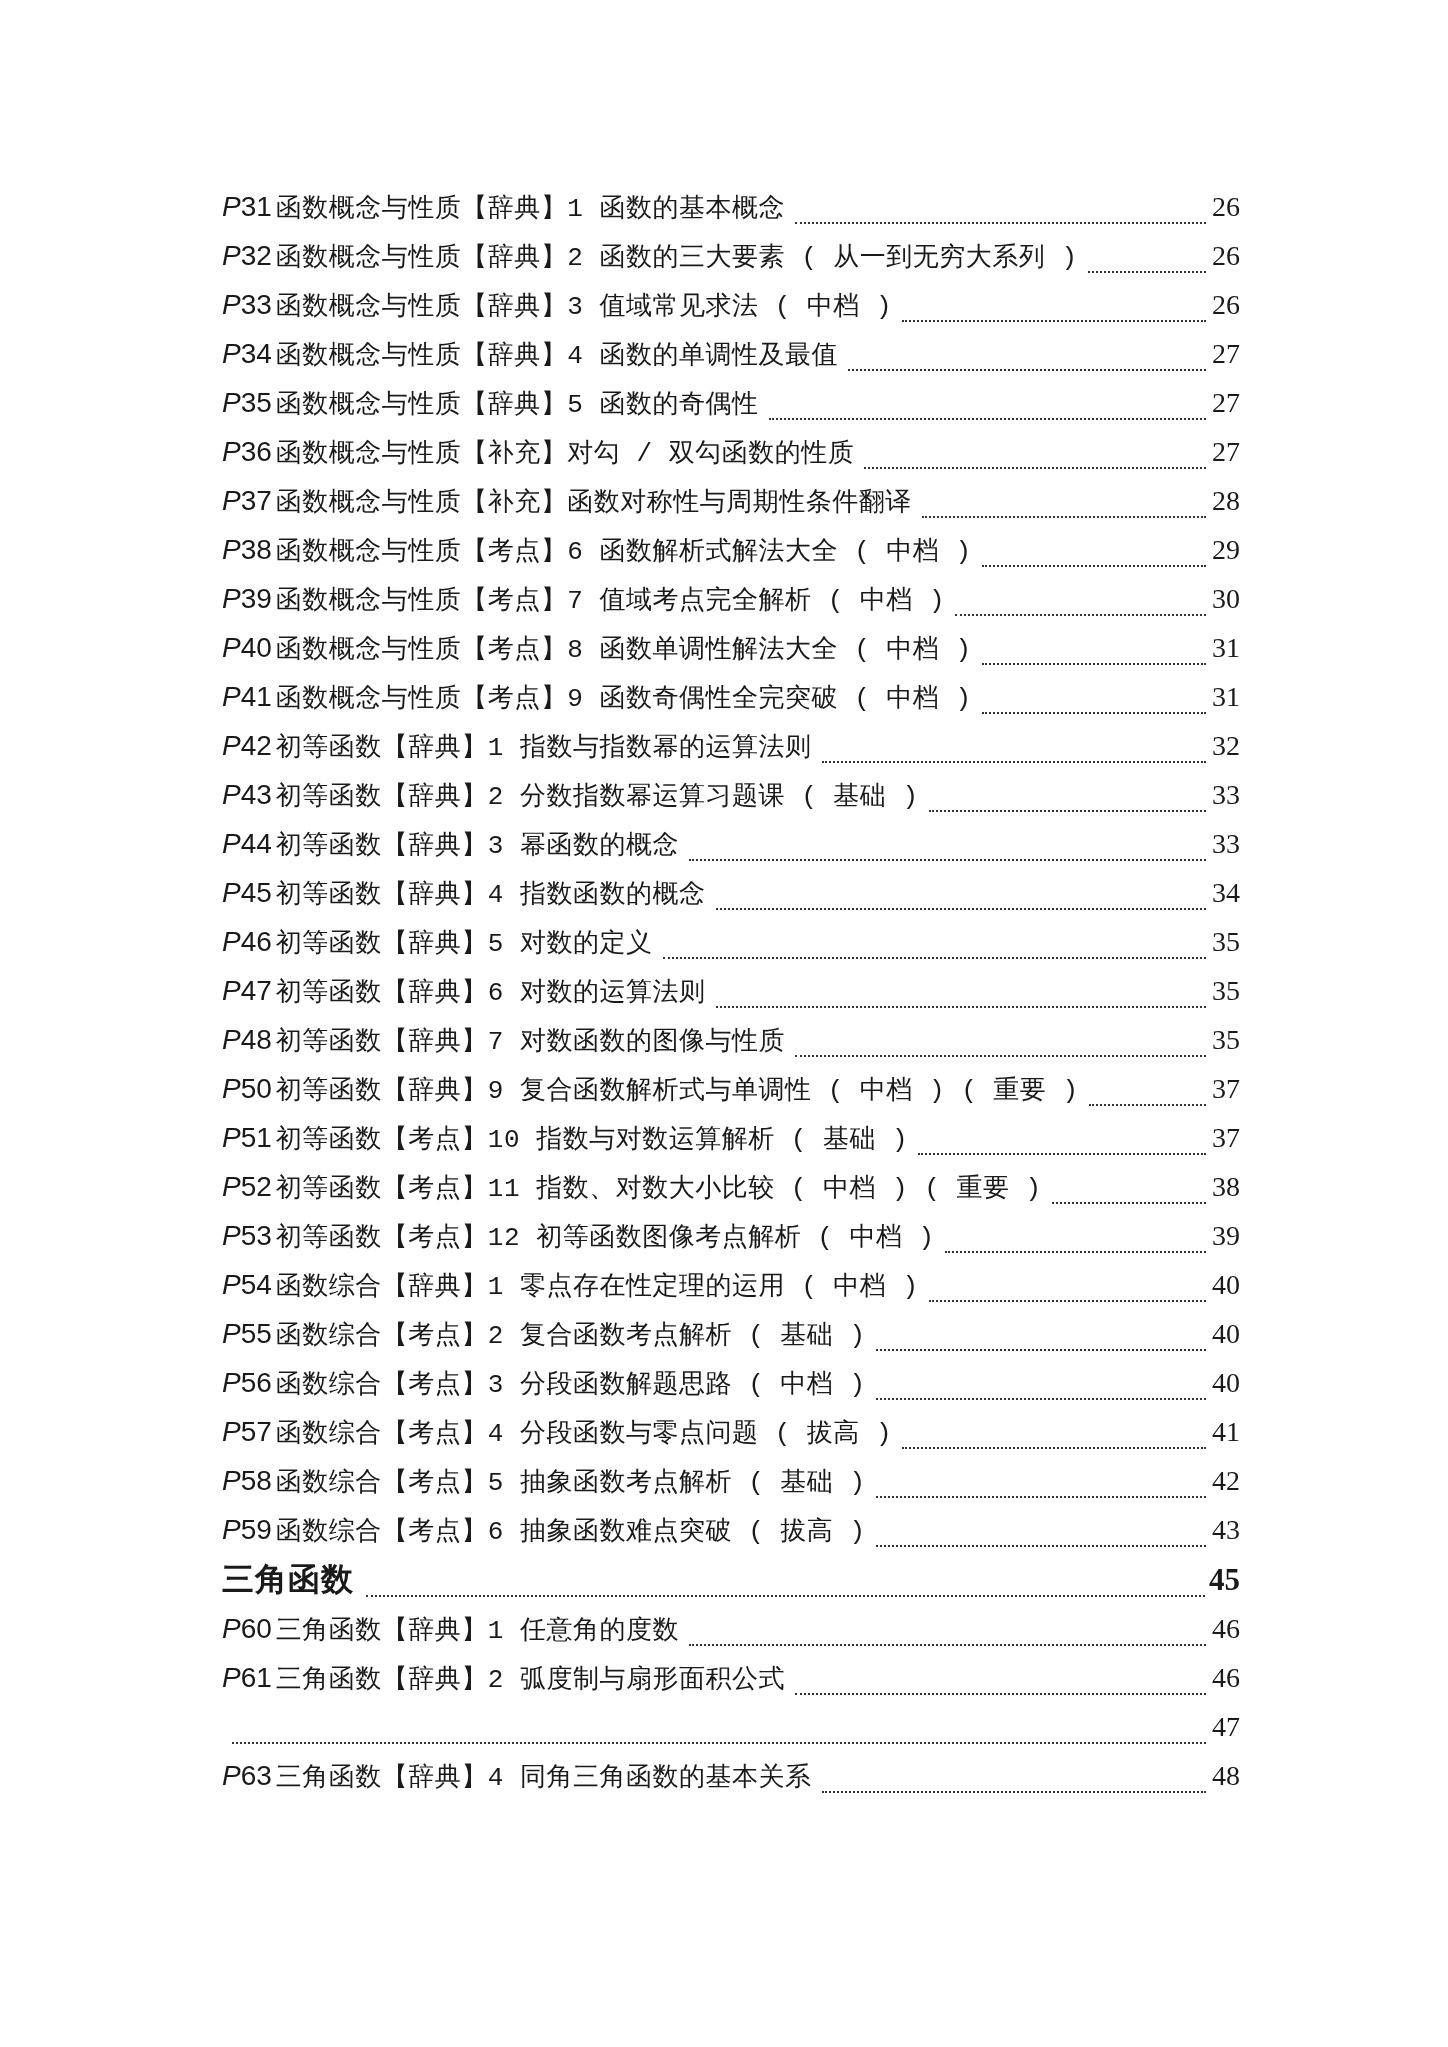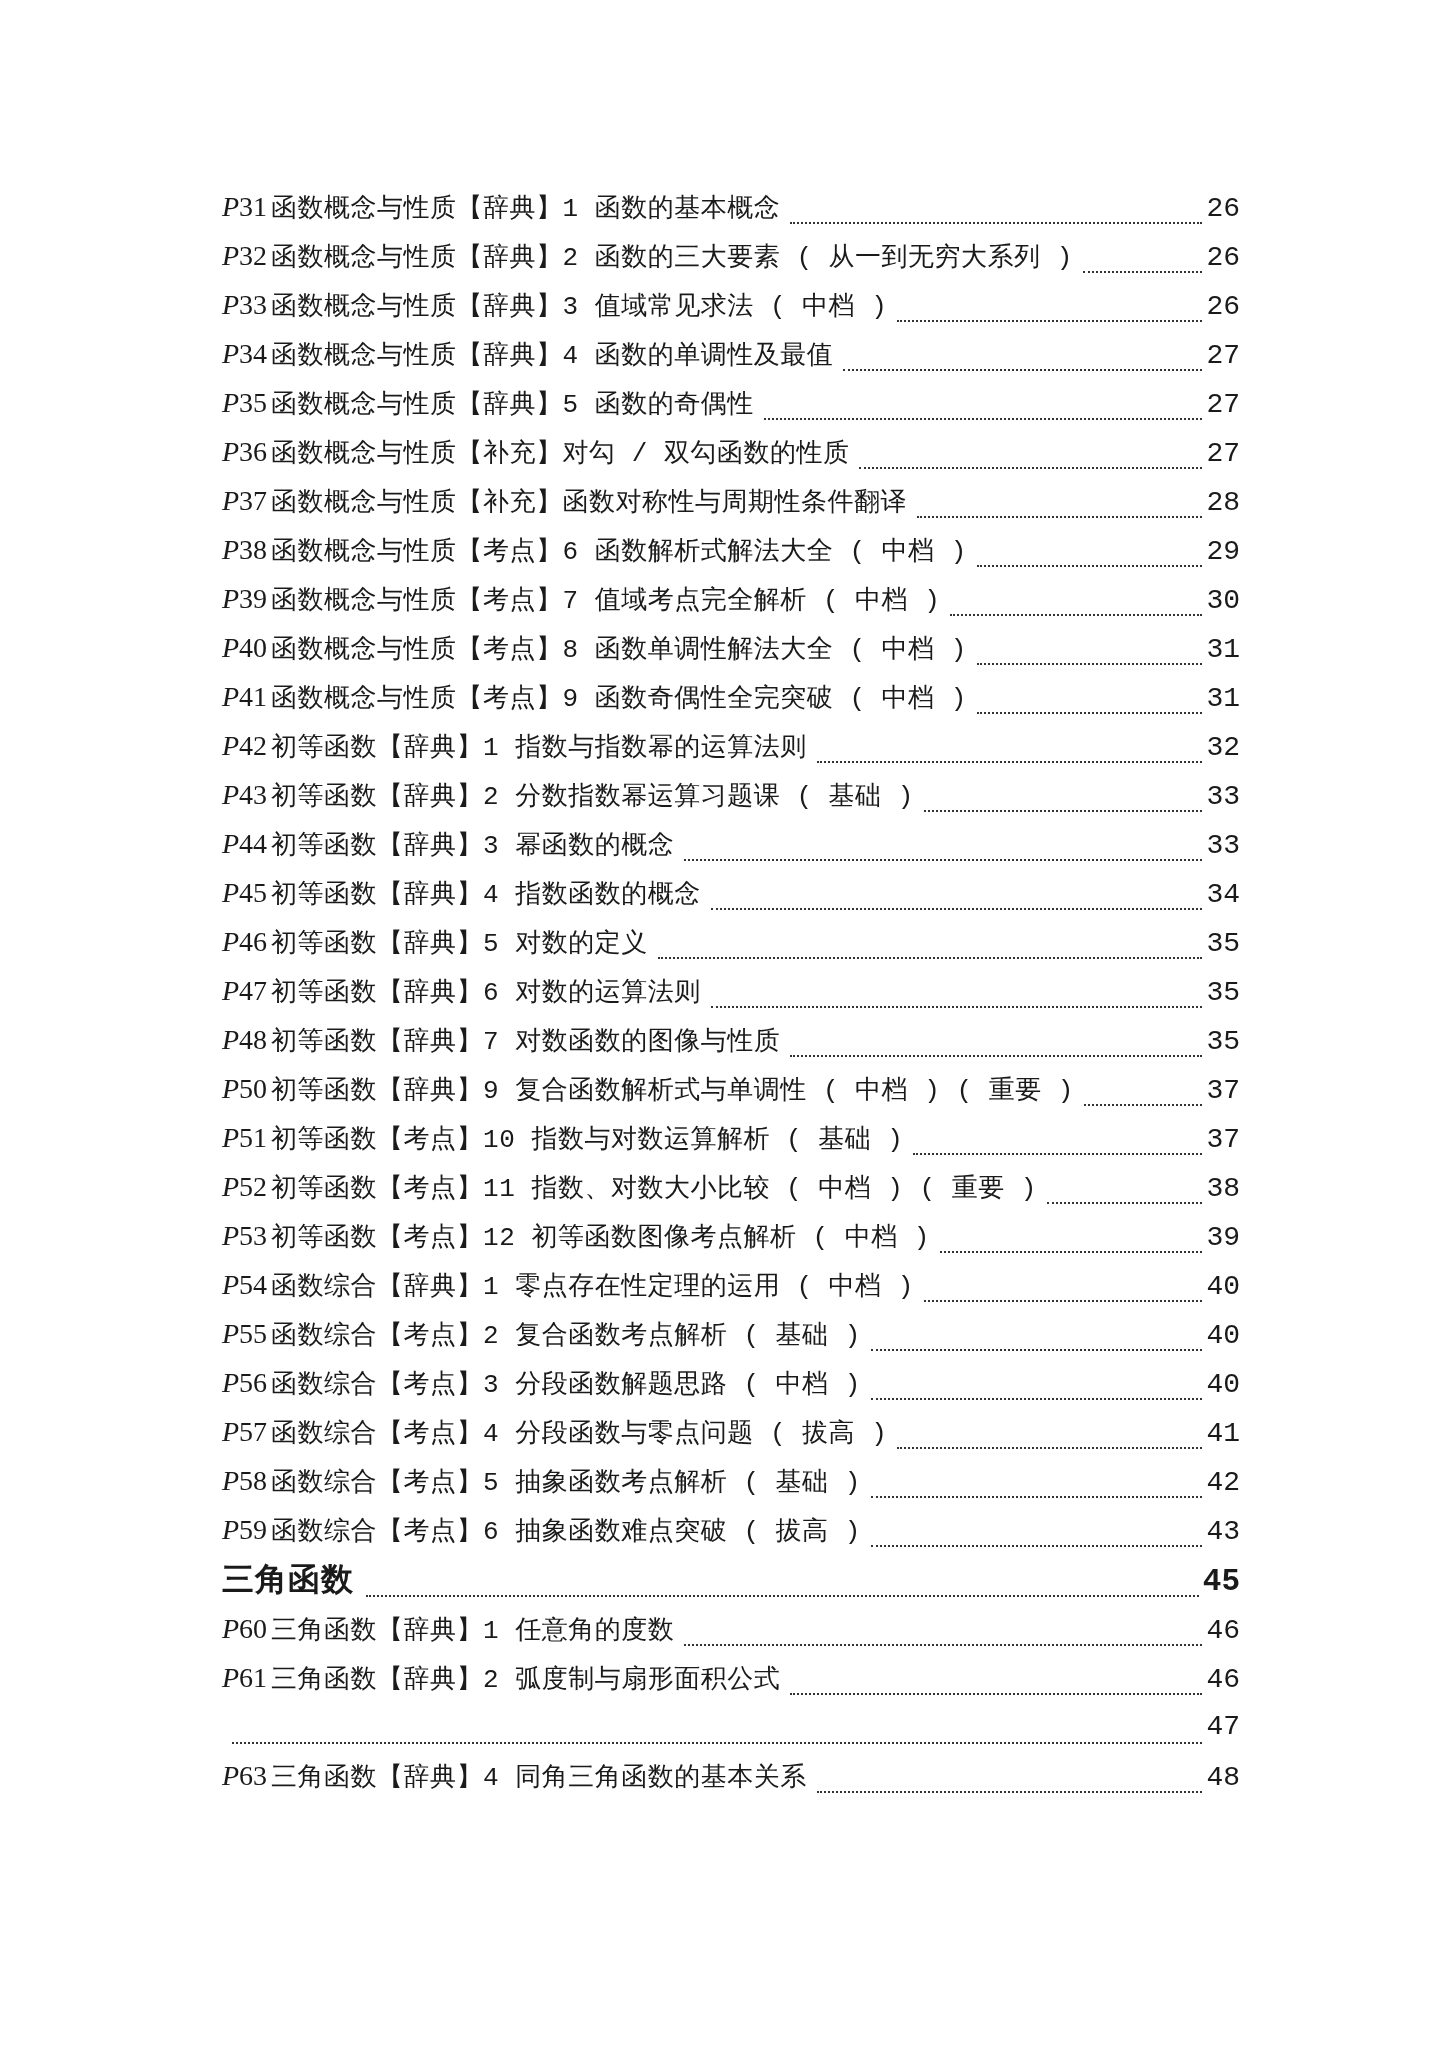--- a/index.html
+++ b/index.html
@@ -28,21 +28,21 @@
       line-height: 42px;
       font-size: 26px;
       white-space: nowrap;
     }
     .toc-row .label {
       flex: 0 0 auto;
       display: inline-flex;
       align-items: baseline;
     }
     .toc-row .pnum {
-      font-family: Liberation Serif, serif;
+      font-family: Liberation Sans, sans-serif;
       font-style: italic;
       font-size: 28px;
       margin-right: 4px;
     }
     .toc-row .pnum .p {
       font-style: italic;
     }
     .toc-row .pnum .n {
       font-style: normal;
     }
@@ -54,21 +54,21 @@
       flex: 1 1 auto;
       margin: 0 4px 0 10px;
       border-bottom: 2px dotted #333;
       height: 0;
       align-self: flex-end;
       position: relative;
       top: -11px;
     }
     .toc-row .page {
       flex: 0 0 auto;
-      font-family: Liberation Mono, monospace;
+      font-family: Liberation Serif, serif;
       font-size: 28px;
       text-align: right;
       min-width: 30px;
     }
     .toc-row.section {
       height: 50px;
       font-size: 32px;
       font-weight: bold;
     }
     .toc-row.section .title {

